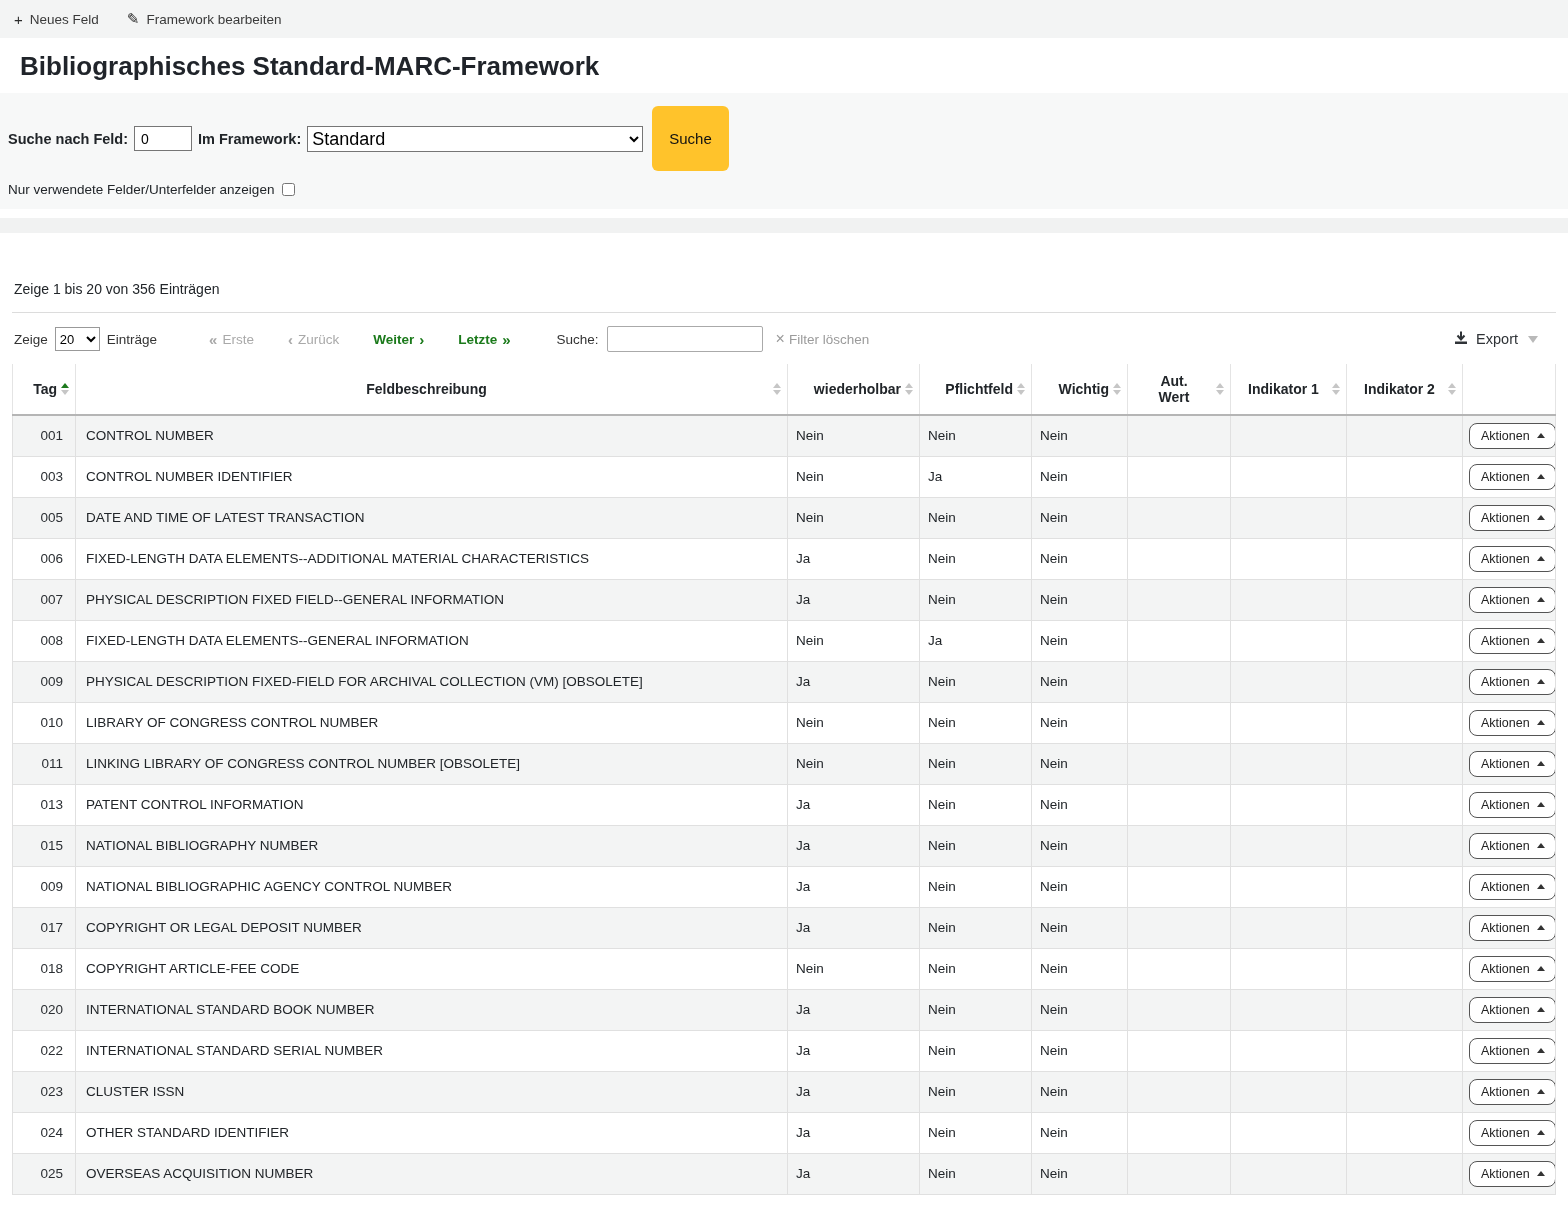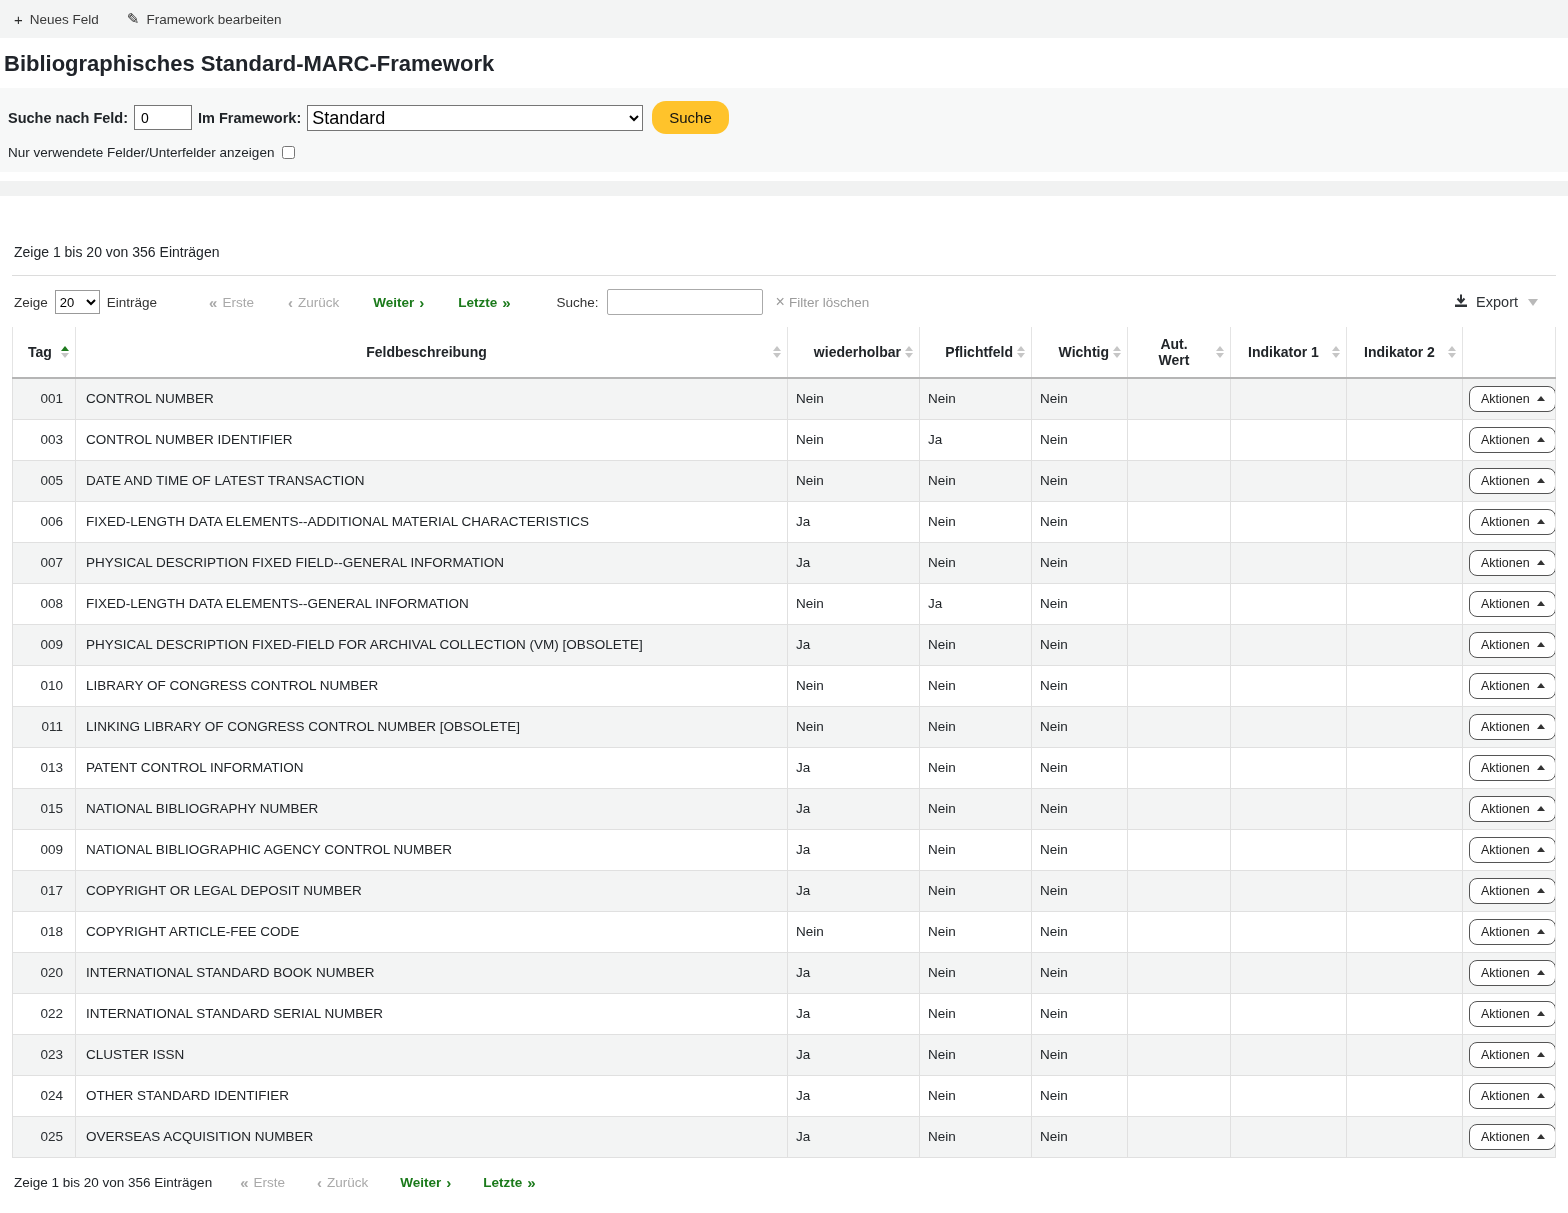--- a/index.html
+++ b/index.html
@@ -27,24 +27,24 @@
     font-size: 13.5px;
     color: #3a3a3a;
     cursor: pointer;
     background: none; border: none;
     font-family: inherit;
   }
   .tb-icon { font-size: 15px; color:#2b2b2b; font-style: normal; }
 
   
   .page-title {
-    font-size: 22px;
+    font-size: 26px;
     font-weight: 700;
     color: #20242a;
-    padding: 13px 0 11px 4px;
+    padding: 13px 0 11px 20px;
     background: #fff;
   }
 
   
   .search-section {
     background: #f7f8f8;
     padding: 13px 8px 12px 8px;
   }
   .search-row { display:flex; align-items:center; }
   .search-row label.b { font-weight: 700; font-size: 14.5px; }
@@ -61,22 +61,22 @@
     border: 1px solid #767676;
     margin-left: 6px;
     font-size: 18px;
     font-family: inherit;
     background: #fff;
   }
   .search-btn {
     margin-left: 9px;
     background: #FFC32B;
     border: none;
-    border-radius: 14px;
-    padding: 8px 17px;
+    border-radius: 6px;
+    padding: 24px 17px;
     font-size: 15px;
     color: #111;
     font-family: inherit;
     cursor: pointer;
   }
   .checkbox-row {
     margin-top: 11px;
     display: flex; align-items: center; gap: 8px;
     font-size: 13.5px;
   }
@@ -171,21 +171,21 @@
     position: relative;
     font-size: 14px;
     font-weight: 700;
     padding: 9px 18px 9px 8px;
     border-left: 1px solid #e4e4e4;
     border-right: 1px solid #e4e4e4;
     border-bottom: 2px solid #b5b5b5;
     vertical-align: middle;
     background: #fff;
   }
-  th.th-tag { text-align: center; padding-left: 10px; }
+  th.th-tag { text-align: right; padding-left: 10px; }
   th.th-center { text-align: center; }
   th.th-left { text-align: right; }
   th .wrap-narrow { display:inline-block; max-width: 72px; line-height: 1.15; }
   th .wrap-aut { display:inline-block; max-width: 44px; line-height: 1.15; }
   th.th-act { border-bottom: 2px solid #b5b5b5; }
 
   .sort-icon {
     position: absolute;
     right: 6px; top: 50%;
     transform: translateY(-50%);

